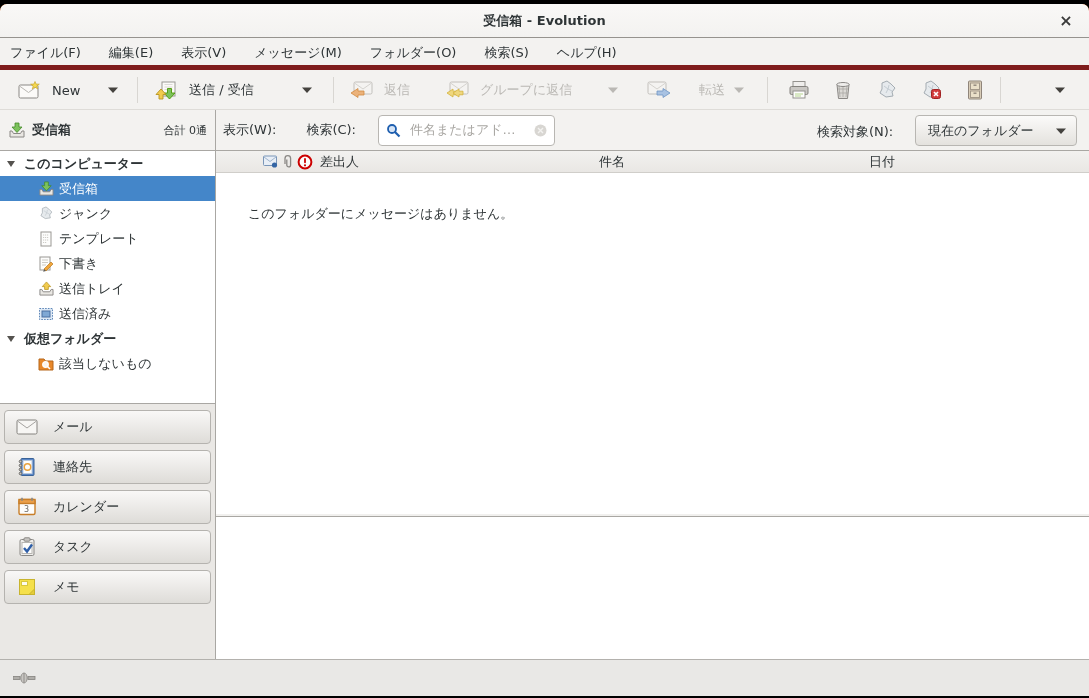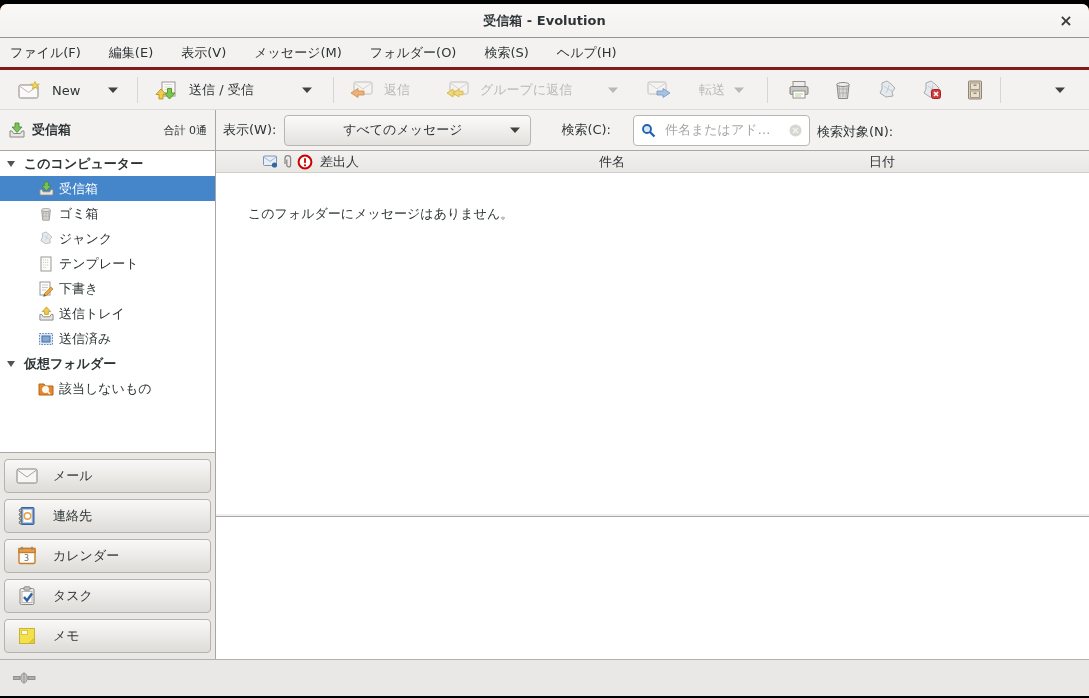--- a/index.html
+++ b/index.html
@@ -2,21 +2,21 @@
 <html><head>
 <meta charset="utf-8">
 <style>
 * {margin:0;padding:0;box-sizing:border-box;}
 html,body {width:1089px;height:698px;}
 body {background:#000;font-family:"DejaVu Sans","Liberation Sans",sans-serif;font-size:13px;color:#2E3436;}
 .window {position:absolute;top:4px;left:0;width:1089px;height:692px;background:#f97316;border-radius:7px 7px 0 0;overflow:hidden;}
 .titlebar {height:34px;background:linear-gradient(#F9F8F7,#F3F2F0);border-bottom:1px solid #96938E;position:relative;display:flex;align-items:center;justify-content:center;}
 .title {font-weight:bold;}
 .close-btn {position:absolute;right:13px;top:7px;width:20px;height:20px;font-size:16px;font-weight:bold;color:#3a3a3a;text-align:center;line-height:19px;}
-.menubar {height:32px;background:#F3F2F0;display:flex;align-items:flex-start;border-bottom:3px solid #7f1d1d;}
+.menubar {height:32px;background:#F3F2F0;display:flex;align-items:flex-start;border-bottom:5px solid #7f1d1d;}
 .menu-item {padding:6px 14px 6px 10px;}
 .menu-item + .menu-item {padding:6px 14px;}
 .toolbar {height:40px;background:#F3F2F0;position:relative;border-bottom:1px solid #DEDCD8;}
 .tgroup {position:absolute;top:5px;height:30px;display:flex;align-items:center;}
 .tbtn {display:flex;align-items:center;gap:10px;padding:0 12px;height:30px;border-radius:3px;white-space:nowrap;}
 .tbtn.disabled {color:#BAB8B4;}
 .arrow-btn {width:34px;height:30px;display:flex;align-items:center;justify-content:center;}
 .tsep {position:absolute;top:7px;width:1px;height:26px;background:#D8D6D2;}
 .iconbtn {width:44px;height:30px;display:flex;align-items:center;justify-content:center;}
 .filterbar {height:41px;background:#F3F2F0;display:flex;align-items:center;border-bottom:1px solid #A9A7A3;position:relative;}
@@ -29,21 +29,21 @@
 #filter-combo span.val {flex:1;text-align:center;}
 #scope-combo {position:absolute;right:12px;top:5px;width:162px;}
 #scope-combo span.val {flex:1;padding-left:2px;}
 .lab-filter {margin-left:7px;}
 .lab-search {margin-left:30px;}
 .lab-scope {position:absolute;left:817px;top:13px;}
 .search-entry {height:31px;width:177px;border:1px solid #B8B6B2;border-radius:4px;background:#fff;display:flex;align-items:center;padding:0 7px;gap:9px;margin-left:22px;}
 .placeholder {color:#A8A6A2;white-space:nowrap;overflow:hidden;flex:1;}
 .body {display:flex;height:508px;background:#fff;}
 .sidebar {width:216px;flex:none;border-right:1px solid #A9A7A3;display:flex;flex-direction:column;background:#fff;}
-.tree {height:301px;}
+.tree {height:252px;}
 .tree-row {height:25px;display:flex;align-items:center;gap:5px;padding-left:38px;position:relative;}
 .tree-row.group {padding-left:24px;font-weight:bold;}
 .expander {position:absolute;left:7px;top:10px;width:0;height:0;border-left:4.5px solid transparent;border-right:4.5px solid transparent;border-top:6px solid #55534F;}
 .tree-row.selected {background:#4486C9;color:#fff;}
 .switcher {flex:1;background:#EAE8E5;border-top:1px solid #A9A7A3;padding:6px 4px;display:flex;flex-direction:column;gap:6px;}
 .sw-btn {height:34px;flex:none;border:1px solid #B5B3AF;border-radius:4px;background:linear-gradient(#F9F8F7,#DEDCD8);display:flex;align-items:center;padding:0 11px;gap:15px;}
 .main {flex:1;display:flex;flex-direction:column;background:#fff;}
 .list-header {height:22px;background:linear-gradient(#F2F1EF,#E9E7E4);border-bottom:1px solid #D0CECA;display:flex;align-items:center;flex:none;padding-left:44px;}
 .col-from {width:334px;display:flex;align-items:center;gap:3px;padding-left:3px;}
 .col-from span.lbl {margin-left:4px;}
@@ -225,72 +225,62 @@
       <span>
           <svg width="17" height="16" viewBox="0 0 17 16">
             <polygon points="7,1 11,1 11,5 14,5 9,10.5 4,5 7,5" fill="#7CC25C" stroke="#448A2A" stroke-width="0.8"></polygon>
             <path d="M2 9 L4 9 L5.5 11.5 L12.5 11.5 L14 9 L16 9 L16 15 L2 15 z" fill="#E9E7E3" stroke="#8A8885"></path>
           </svg>
         </span>
       <span class="pane-title">受信箱</span>
       <span class="pane-count">合計 0通</span>
     </div>
     <span class="bar-label lab-filter">表示(W):</span>
-    <div class="combo" id="filter-combo">
-      <span class="val">すべてのメッセージ</span>
-      <span>
-          <svg width="10" height="6" viewBox="0 0 10 6">
-            <polygon points="0,0.5 10,0.5 5,6" fill="#44423E"></polygon>
-          </svg>
-        </span>
-    </div>
     <span class="bar-label lab-search">検索(C):</span>
     <div class="search-entry">
       <span>
           <svg width="15" height="15" viewBox="0 0 15 15">
             <circle cx="6" cy="6" r="4" fill="#D6E4F5" stroke="#1F5FAF" stroke-width="1.8"></circle>
             <path d="M9 9 L13.5 13.5" stroke="#1F5FAF" stroke-width="2.2"></path>
           </svg>
         </span>
       <span class="placeholder">件名またはアド…</span>
       <span>
           <svg width="13" height="13" viewBox="0 0 13 13">
             <circle cx="6.5" cy="6.5" r="6" fill="#D8D6D2"></circle>
             <path d="M4 4 l5 5 M9 4 l-5 5" stroke="#F3F2F0" stroke-width="1.4"></path>
           </svg>
         </span>
     </div>
     <span class="bar-label lab-scope">検索対象(N):</span>
+    <div class="combo" id="scope-combo">
+      <span class="val">現在のフォルダー</span>
+      <span>
+          <svg width="10" height="6" viewBox="0 0 10 6">
+            <polygon points="0,0.5 10,0.5 5,6" fill="#44423E"></polygon>
+          </svg>
+        </span>
+    </div>
   </div>
 
   <div class="body">
     <div class="sidebar">
       <div class="tree">
         <div class="tree-row group">
           <span class="expander"></span>
           <span>このコンピューター</span>
         </div>
         <div class="tree-row selected">
           <span>
               <svg width="16" height="15" viewBox="0 0 17 16">
                 <polygon points="7,1 11,1 11,5 14,5 9,10.5 4,5 7,5" fill="#7CC25C" stroke="#448A2A" stroke-width="0.8"></polygon>
                 <path d="M2 9 L4 9 L5.5 11.5 L12.5 11.5 L14 9 L16 9 L16 15 L2 15 z" fill="#E9E7E3" stroke="#8A8885"></path>
               </svg>
             </span>
           <span>受信箱</span>
-        </div>
-        <div class="tree-row">
-          <span>
-              <svg width="16" height="16" viewBox="0 0 22 20">
-                <path d="M5 4.5 L6.5 18.5 h9 L17 4.5" fill="#DCDAD6" stroke="#8A8885"></path>
-                <path d="M7 6 L8 17 M11 6 L11 17 M15 6 L14 17 M6 9 h10 M6 13 h10" stroke="#AAA8A4" stroke-width="0.8" fill="none"></path>
-                <ellipse cx="11" cy="4.5" rx="6.2" ry="2" fill="#EFEEEC" stroke="#8A8885"></ellipse>
-              </svg>
-            </span>
-          <span>ゴミ箱</span>
         </div>
         <div class="tree-row">
           <span>
               <svg width="16" height="15" viewBox="0 0 22 20">
                 <polygon points="6,3 11,1 15,4 19,8 16,12 17,16 10,17 4,13 6,9" fill="#E6EAED" stroke="#A4ACB2"></polygon>
                 <path d="M8 6 L12 9 L10 13 M13 5 L12 9 L16 11" fill="none" stroke="#C0C8CE" stroke-width="0.9"></path>
               </svg>
             </span>
           <span>ジャンク</span>
         </div>

